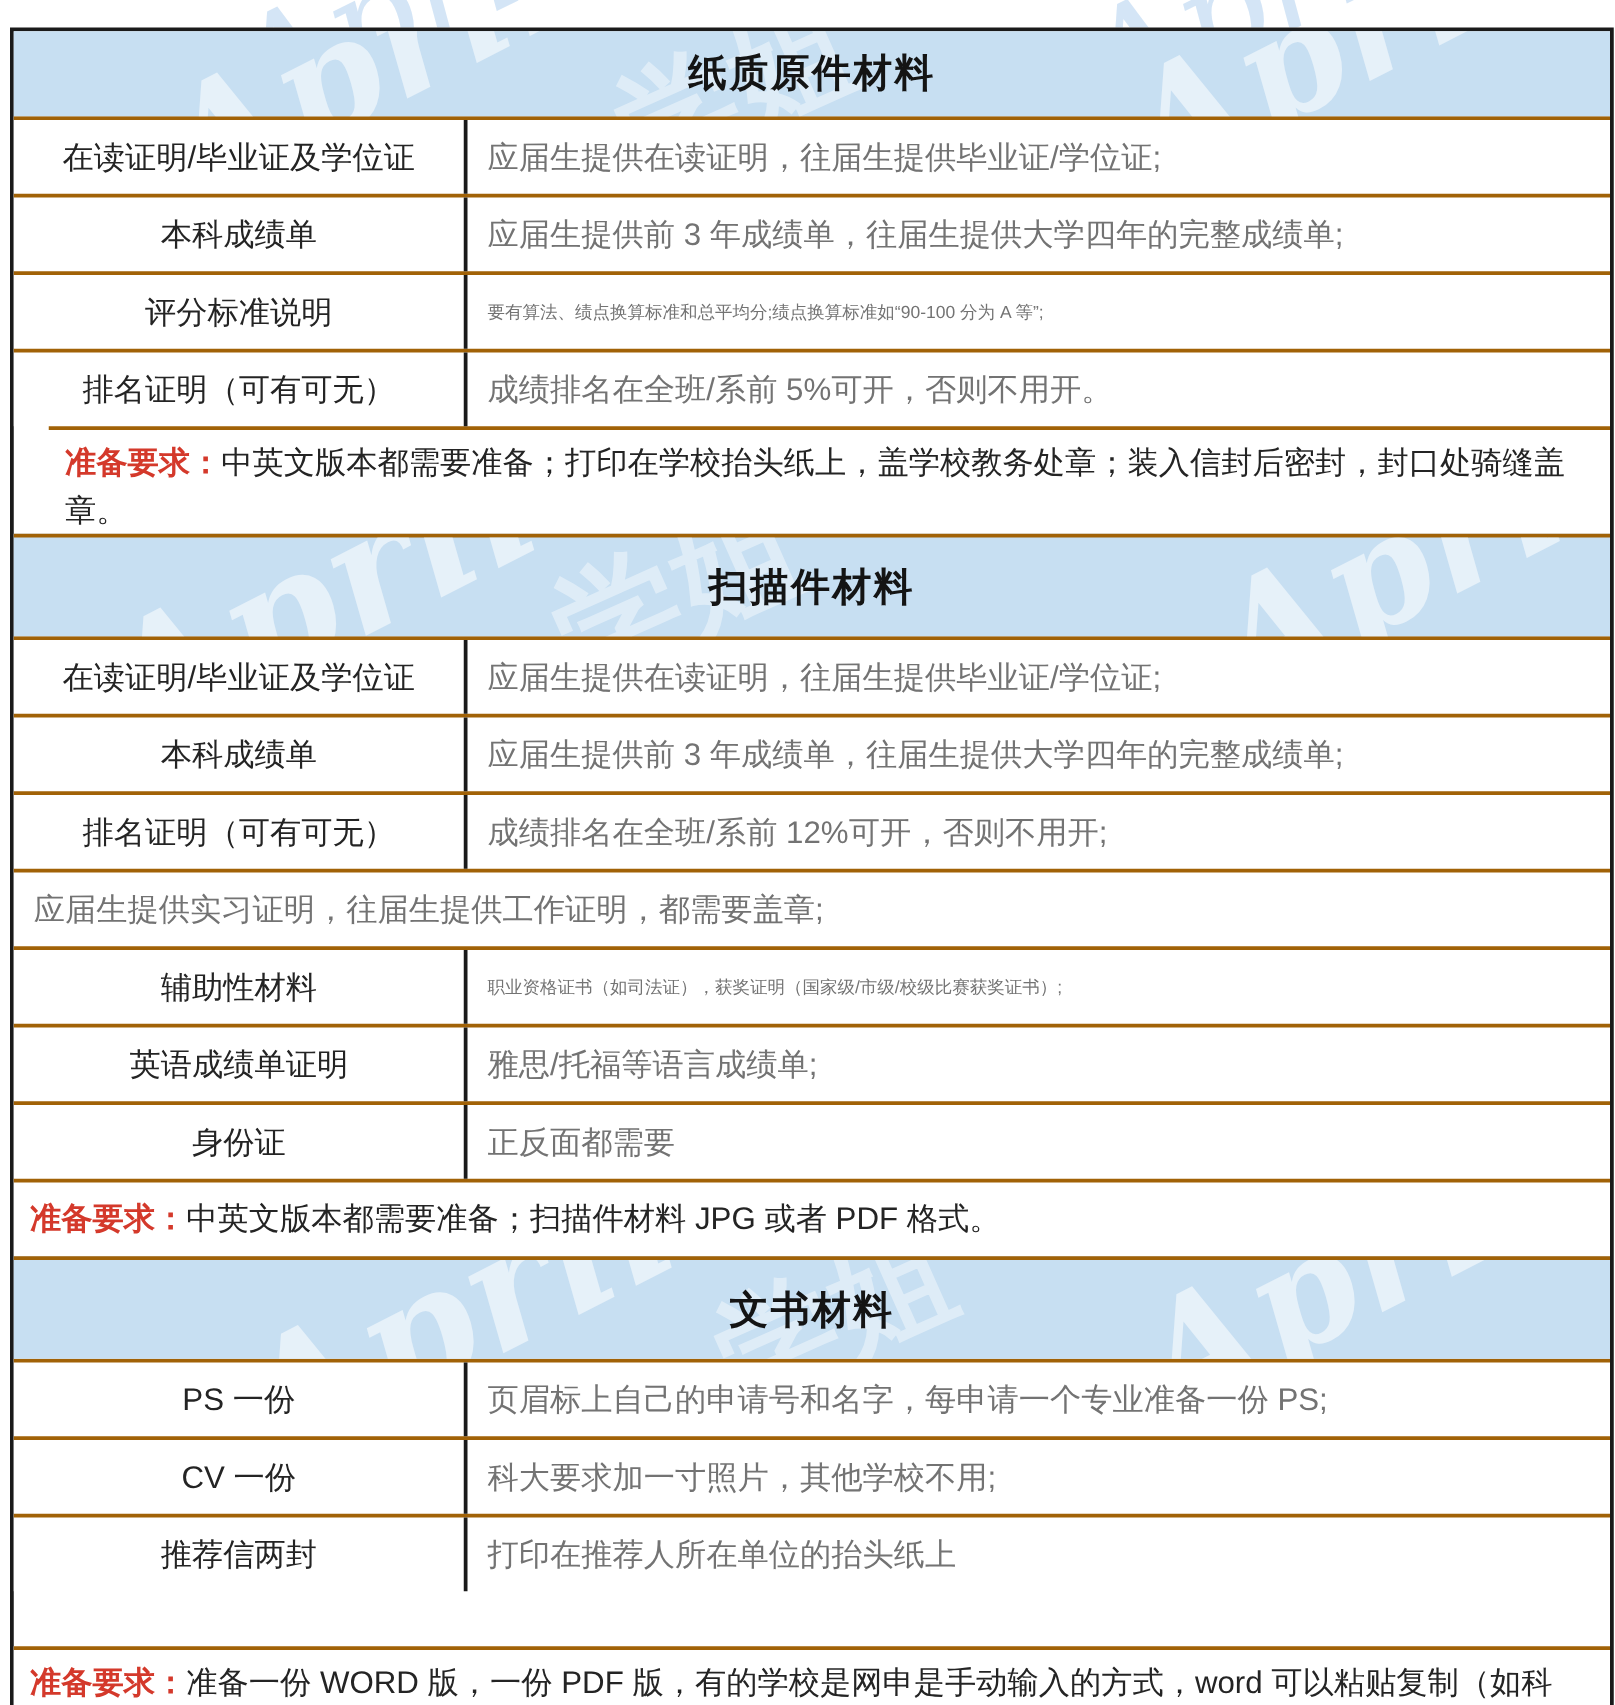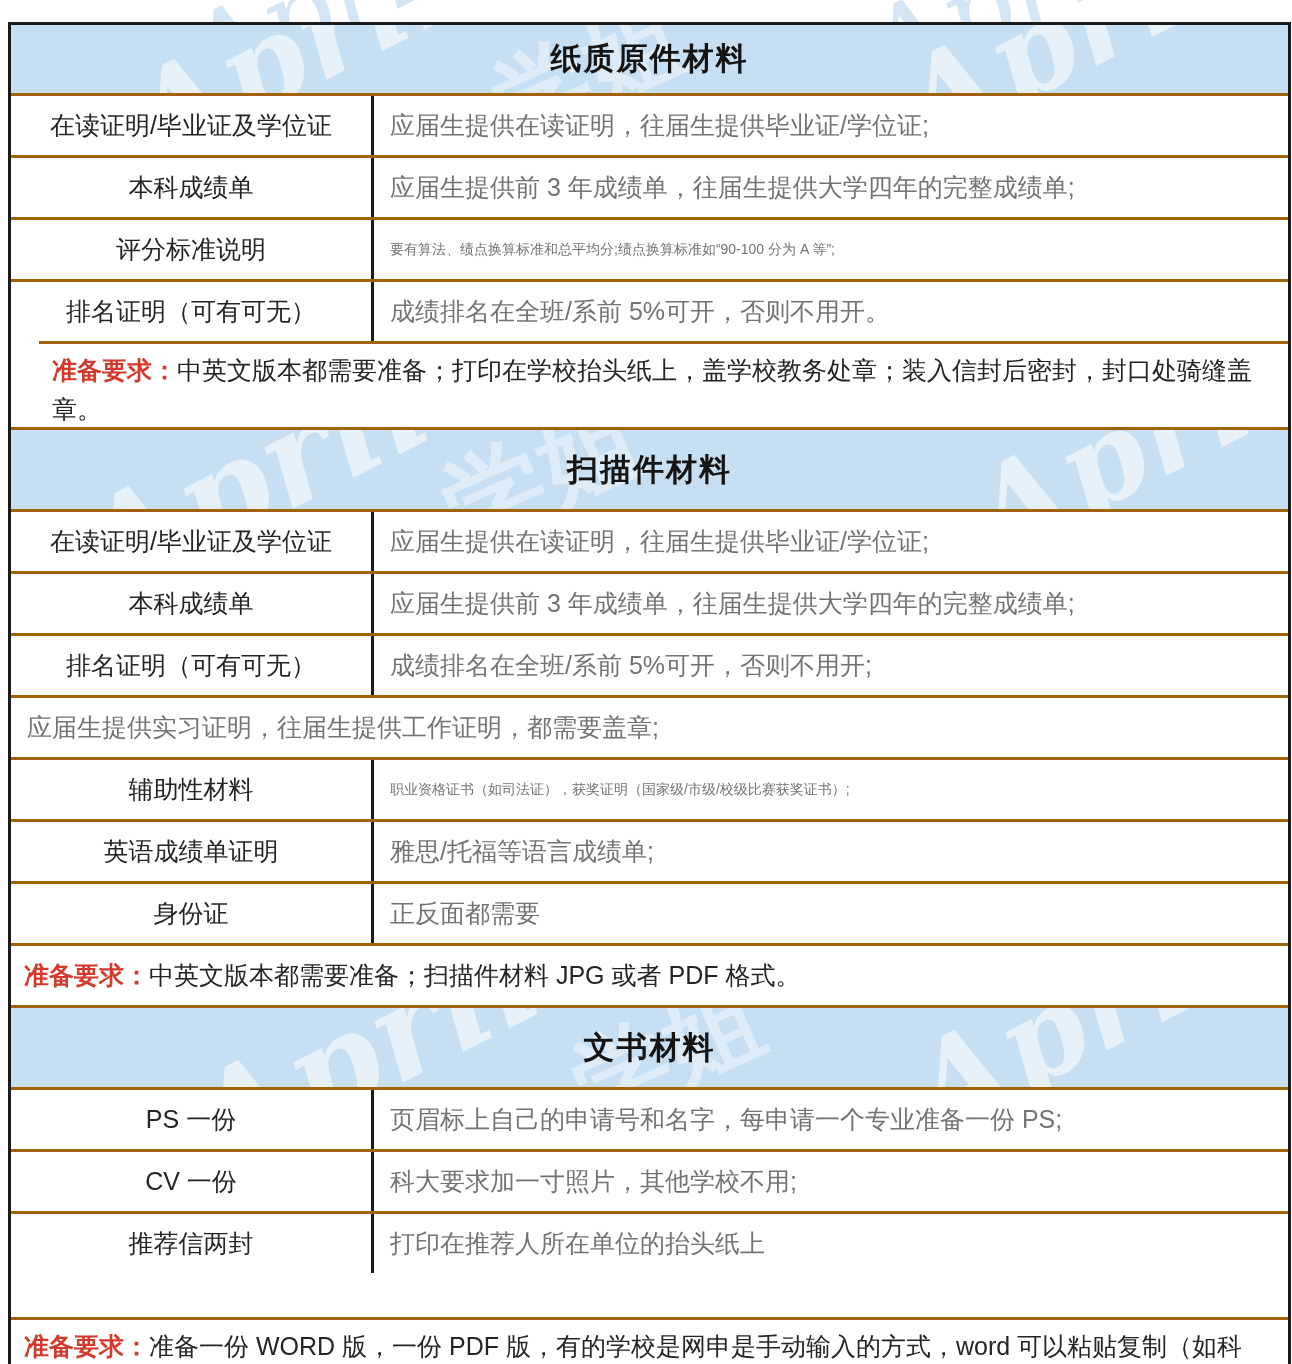--- a/index.html
+++ b/index.html
@@ -181,21 +181,21 @@
     <div class="row">
       <div class="cell-l">在读证明/毕业证及学位证</div>
       <div class="cell-r">应届生提供在读证明，往届生提供毕业证/学位证;</div>
     </div>
     <div class="row">
       <div class="cell-l">本科成绩单</div>
       <div class="cell-r">应届生提供前 3 年成绩单，往届生提供大学四年的完整成绩单;</div>
     </div>
     <div class="row">
       <div class="cell-l">排名证明（可有可无）</div>
-      <div class="cell-r">成绩排名在全班/系前 5%可开，否则不用开;</div>
+      <div class="cell-r">成绩排名在全班/系前 12%可开，否则不用开;</div>
     </div>
     <div class="row">
       <div class="cell-r">应届生提供实习证明，往届生提供工作证明，都需要盖章;</div>
     </div>
     <div class="row">
       <div class="cell-l">辅助性材料</div>
       <div class="cell-r small">职业资格证书（如司法证），获奖证明（国家级/市级/校级比赛获奖证书）;</div>
     </div>
     <div class="row">
       <div class="cell-l">英语成绩单证明</div>

